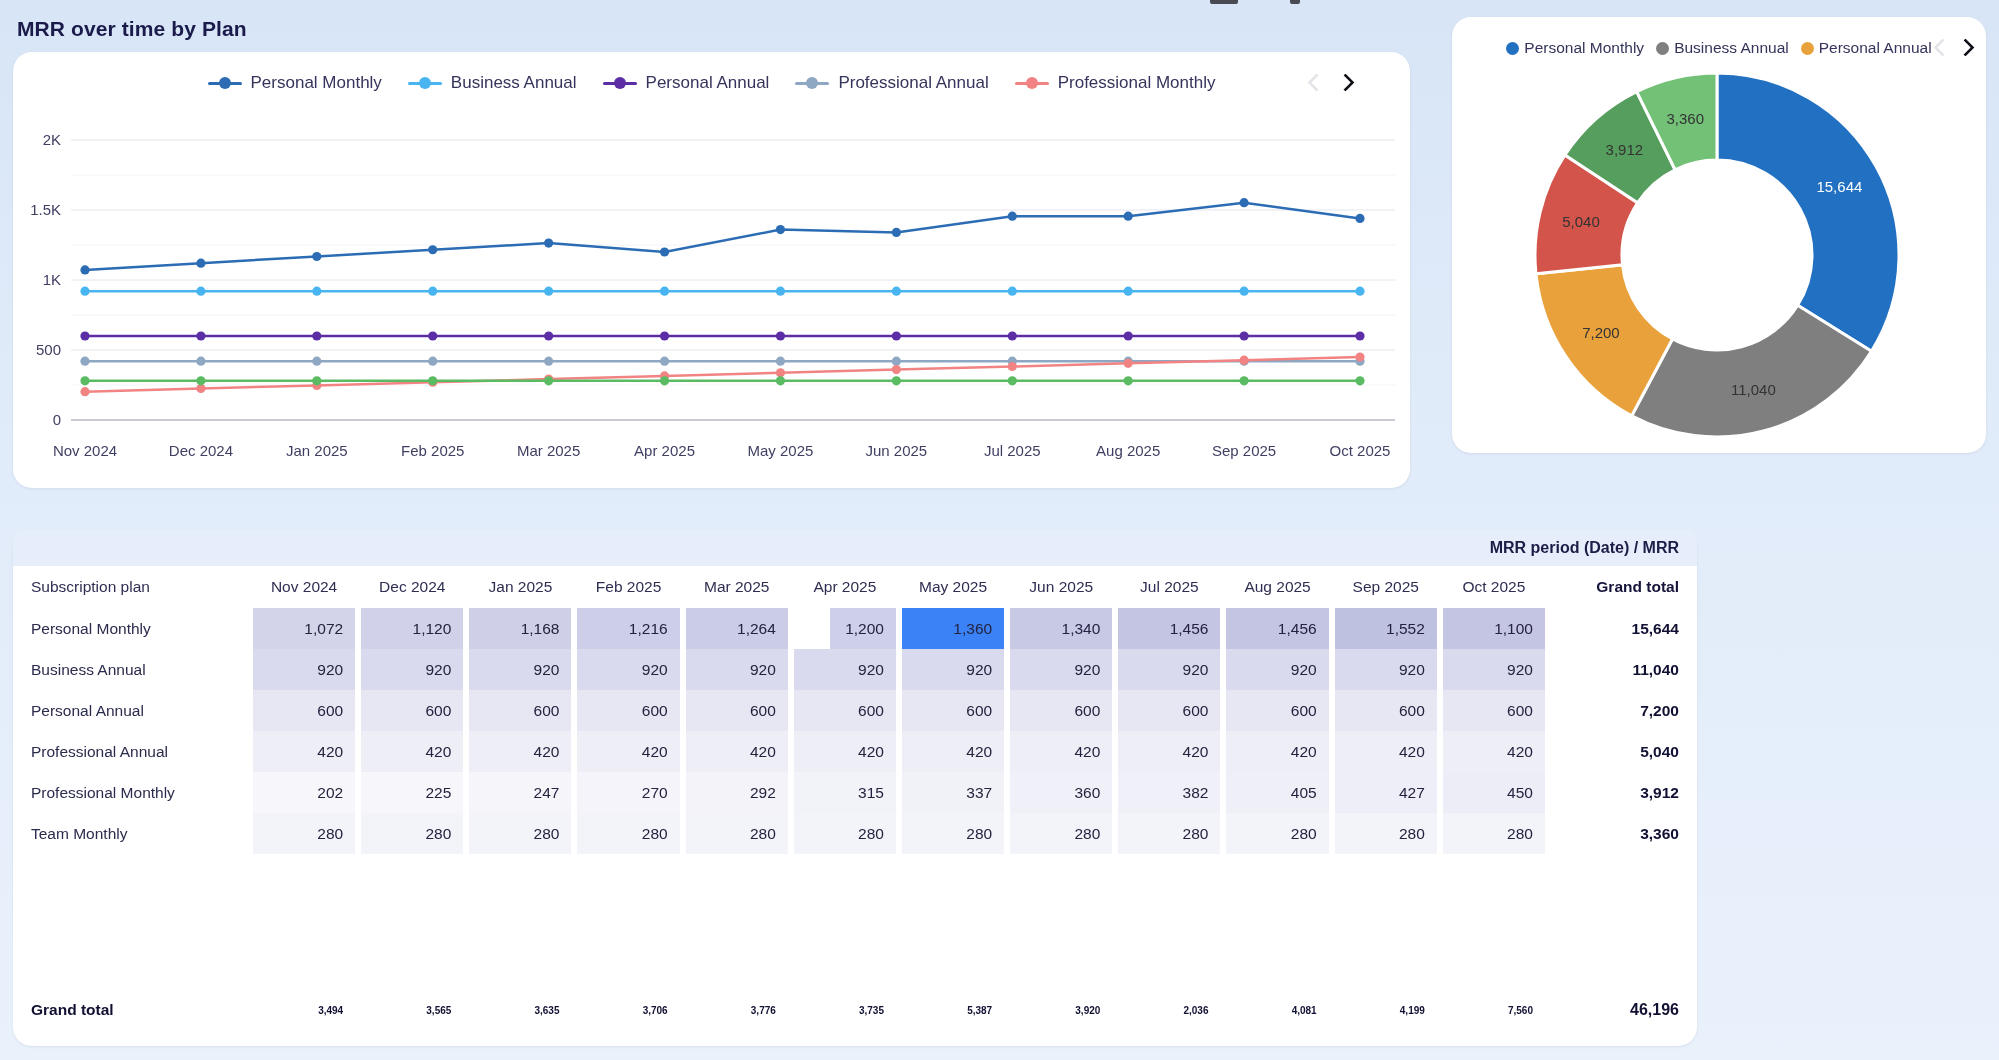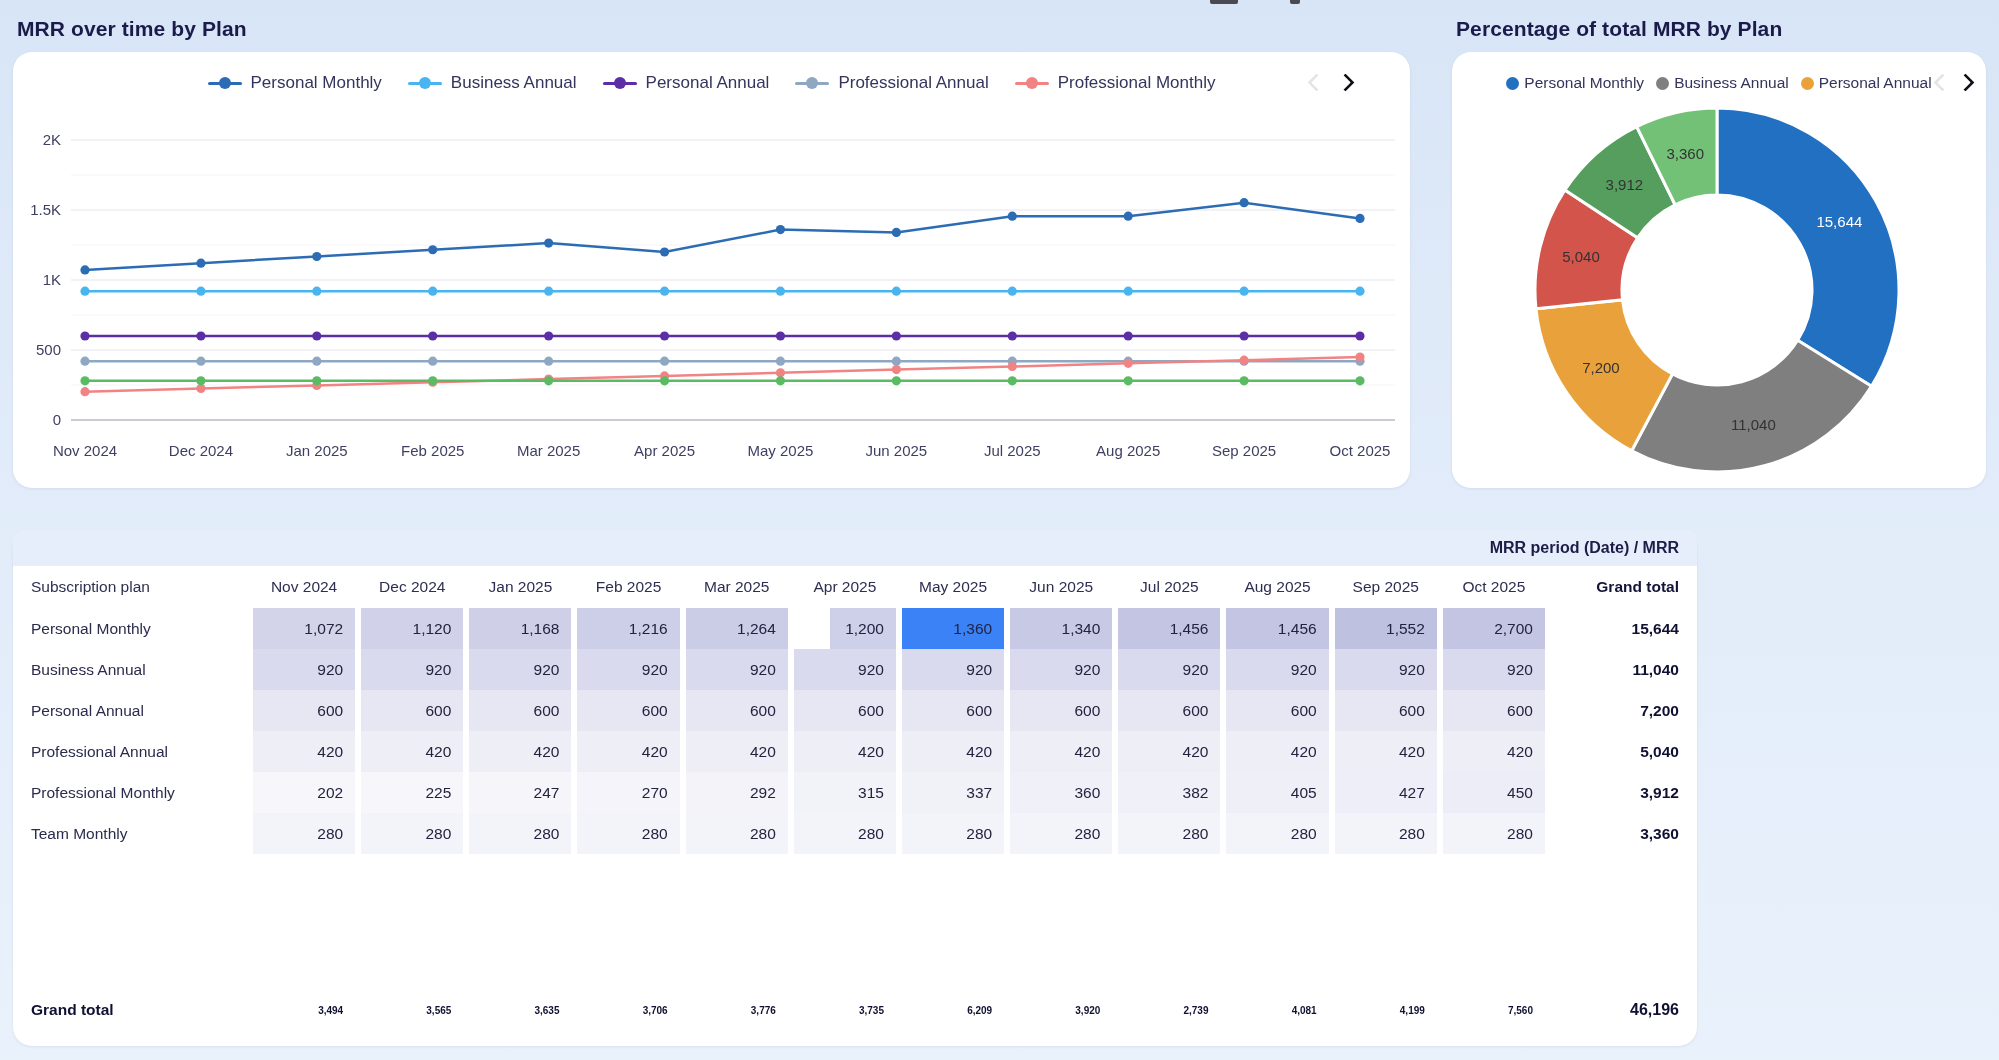--- a/index.html
+++ b/index.html
@@ -227,21 +227,20 @@
             <circle cx="999.2727272727273" cy="274.8" r="4.6" fill="#5abb63"></circle>
             <circle cx="1115.1818181818182" cy="274.8" r="4.6" fill="#5abb63"></circle>
             <circle cx="1231.090909090909" cy="274.8" r="4.6" fill="#5abb63"></circle>
             <circle cx="1347" cy="274.8" r="4.6" fill="#5abb63"></circle>
           </g>
         </svg>
     </div>
   </div>
 
   <div class="donut-section">
-    <h2 class="section-title">Percentage of total MRR by Plan</h2>
     <div class="card donut-card">
       <div class="legend-row">
         <div class="legend-items" id="donut-legend">
             <div class="legend-item">
               <div class="legend-dot" style="background: rgb(33, 112, 194);"></div>
               <div class="legend-label">Personal Monthly</div>
             </div>
             <div class="legend-item">
               <div class="legend-dot" style="background: rgb(127, 127, 127);"></div>
               <div class="legend-label">Business Annual</div>
@@ -302,21 +301,21 @@
           <div class="td-val" style="background: rgb(209, 210, 233);">1,120</div>
           <div class="td-val" style="background: rgb(207, 208, 232);">1,168</div>
           <div class="td-val" style="background: rgb(205, 206, 231);">1,216</div>
           <div class="td-val" style="background: rgb(203, 205, 231);">1,264</div>
           <div class="td-val" style="background: rgb(206, 207, 232); margin-left: 36px;">1,200</div>
           <div class="td-val" style="background: #3b82f6;">1,360</div>
           <div class="td-val" style="background: rgb(200, 201, 229);">1,340</div>
           <div class="td-val" style="background: rgb(195, 197, 227);">1,456</div>
           <div class="td-val" style="background: rgb(195, 197, 227);">1,456</div>
           <div class="td-val" style="background: rgb(191, 193, 225);">1,552</div>
-          <div class="td-val" style="background: rgb(196, 197, 227);">2,700</div>
+          <div class="td-val" style="background: rgb(196, 197, 227);">1,100</div>
           <div class="td-total">15,644</div>
         </div>
         <div class="tgrid trow">
           <div class="td-plan">Business Annual</div>
           <div class="td-val" style="background: rgb(217, 218, 237);">920</div>
           <div class="td-val" style="background: rgb(217, 218, 237);">920</div>
           <div class="td-val" style="background: rgb(217, 218, 237);">920</div>
           <div class="td-val" style="background: rgb(217, 218, 237);">920</div>
           <div class="td-val" style="background: rgb(217, 218, 237);">920</div>
           <div class="td-val" style="background: rgb(217, 218, 237);">920</div>
@@ -395,23 +394,23 @@
       </div>
     <div class="tspacer"></div>
     <div class="tgrid gtotal-row" id="table-foot">
         <div class="gt-label">Grand total</div>
         <div class="gt-val">3,494</div>
         <div class="gt-val">3,565</div>
         <div class="gt-val">3,635</div>
         <div class="gt-val">3,706</div>
         <div class="gt-val">3,776</div>
         <div class="gt-val">3,735</div>
-        <div class="gt-val">6,209</div>
+        <div class="gt-val">5,387</div>
         <div class="gt-val">3,920</div>
-        <div class="gt-val">2,739</div>
+        <div class="gt-val">2,036</div>
         <div class="gt-val">4,081</div>
         <div class="gt-val">4,199</div>
         <div class="gt-val">7,560</div>
         <div class="gt-total">46,196</div>
       </div>
   </div>
 
 </div>
 
 </body></html>

